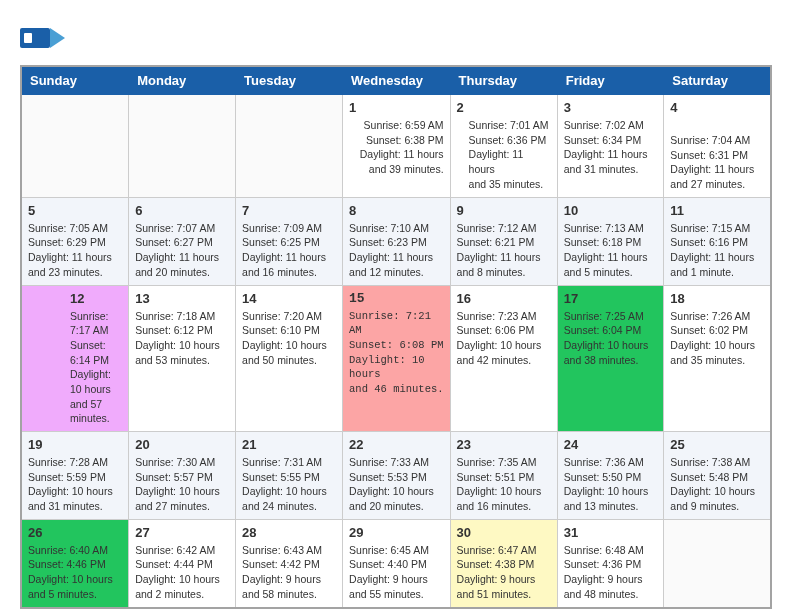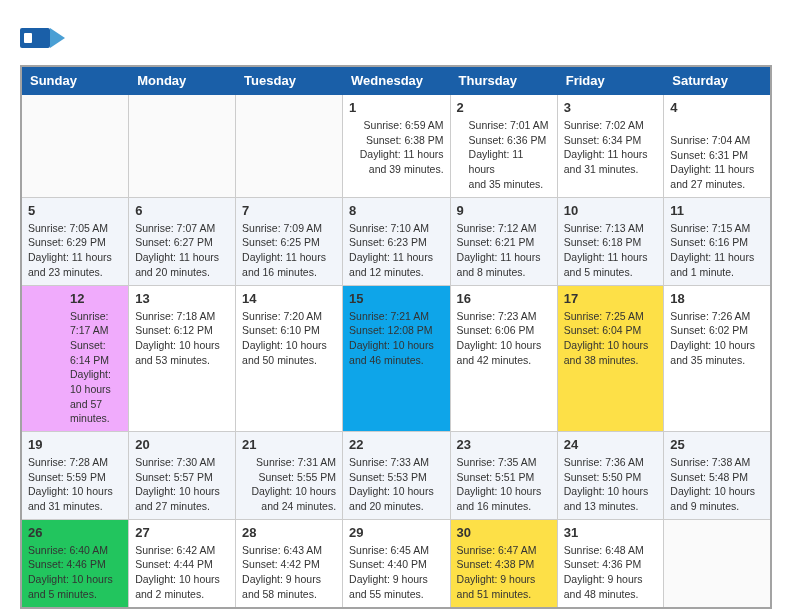--- a/index.html
+++ b/index.html
@@ -220,35 +220,35 @@
 Daylight: 10 hours
 and 53 minutes.</div>
         </td>
         <td style="background: rgb(255, 255, 255);">
           <span class="day-number">14</span>
           <div class="day-info" style="white-space: pre-line;">Sunrise: 7:20 AM
 Sunset: 6:10 PM
 Daylight: 10 hours
 and 50 minutes.</div>
         </td>
-        <td style="background: #0ea5e9;">
+        <td style="background: #fca5a5; font-family: Liberation Mono, monospace;">
           <span class="day-number">15</span>
           <div class="day-info" style="white-space: pre-line;">Sunrise: 7:21 AM
-Sunset: 12:08 PM
+Sunset: 6:08 PM
 Daylight: 10 hours
 and 46 minutes.</div>
         </td>
         <td style="background: rgb(255, 255, 255);">
           <span class="day-number">16</span>
           <div class="day-info" style="white-space: pre-line;">Sunrise: 7:23 AM
 Sunset: 6:06 PM
 Daylight: 10 hours
 and 42 minutes.</div>
         </td>
-        <td style="background: #fde047;">
+        <td style="background: #22c55e;">
           <span class="day-number">17</span>
           <div class="day-info" style="white-space: pre-line;">Sunrise: 7:25 AM
 Sunset: 6:04 PM
 Daylight: 10 hours
 and 38 minutes.</div>
         </td>
         <td style="background: rgb(255, 255, 255);">
           <span class="day-number">18</span>
           <div class="day-info" style="white-space: pre-line;">Sunrise: 7:26 AM
 Sunset: 6:02 PM
@@ -266,21 +266,21 @@
         </td>
         <td style="background: rgb(242, 245, 250);">
           <span class="day-number">20</span>
           <div class="day-info" style="white-space: pre-line;">Sunrise: 7:30 AM
 Sunset: 5:57 PM
 Daylight: 10 hours
 and 27 minutes.</div>
         </td>
         <td style="background: rgb(242, 245, 250);">
           <span class="day-number">21</span>
-          <div class="day-info" style="white-space: pre-line; text-align: right;">Sunrise: 7:31 AM
+          <div class="day-info" style="white-space: pre-line;">Sunrise: 7:31 AM
 Sunset: 5:55 PM
 Daylight: 10 hours
 and 24 minutes.</div>
         </td>
         <td style="background: rgb(242, 245, 250);">
           <span class="day-number">22</span>
           <div class="day-info" style="white-space: pre-line;">Sunrise: 7:33 AM
 Sunset: 5:53 PM
 Daylight: 10 hours
 and 20 minutes.</div>
@@ -329,21 +329,21 @@
 Daylight: 9 hours
 and 58 minutes.</div>
         </td>
         <td style="background: rgb(255, 255, 255); margin-left: 34px;">
           <span class="day-number">29</span>
           <div class="day-info" style="white-space: pre-line;">Sunrise: 6:45 AM
 Sunset: 4:40 PM
 Daylight: 9 hours
 and 55 minutes.</div>
         </td>
-        <td style="background: #fde047; margin-top: 22px;">
+        <td style="background: #fef9c3; margin-top: 22px;">
           <span class="day-number">30</span>
           <div class="day-info" style="white-space: pre-line;">Sunrise: 6:47 AM
 Sunset: 4:38 PM
 Daylight: 9 hours
 and 51 minutes.</div>
         </td>
         <td style="background: rgb(255, 255, 255);">
           <span class="day-number">31</span>
           <div class="day-info" style="white-space: pre-line;">Sunrise: 6:48 AM
 Sunset: 4:36 PM

